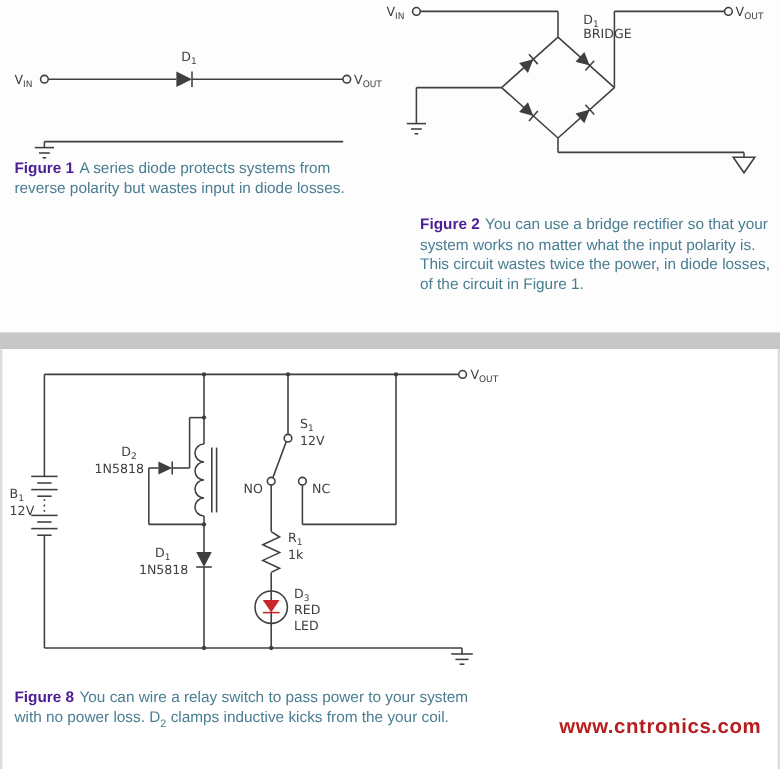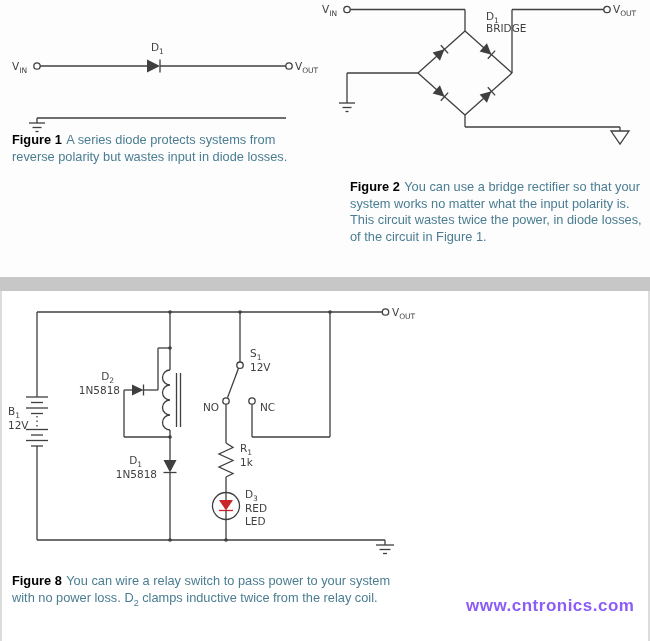--- a/index.html
+++ b/index.html
@@ -8,27 +8,27 @@
   .page { position:relative; width:650px; height:641px; background:#ffffff; overflow:hidden; }
   .top-panel { position:absolute; left:0; top:0; width:650px; height:277px; background:#fdfdfd; }
   .divider { position:absolute; left:0; top:277px; width:650px; height:14px; background:#c7c7c7; }
   .bottom-panel { position:absolute; left:0; top:291px; width:650px; height:350px; background:#ffffff;
                   border-left:2px solid #dcdcdc; border-right:2px solid #dcdcdc; }
   svg { position:absolute; overflow:visible; }
   #fig1-svg { left:0; top:0; }
   #fig2-svg { left:318px; top:0; }
   #fig3-svg { left:0; top:298px; }
   .caption { position:absolute; font-size:12.8px; line-height:1.3; color:#4a7d92; }
-  .caption .tag { color:#000000; font-weight:bold; padding-right:0.35em; }
+  .caption .tag { color:#4c1d95; font-weight:bold; padding-right:0.35em; }
   .caption sub { font-size:9px; line-height:0; }
   #caption1 { left:12px; top:132px; width:300px; }
   #caption2 { left:350px; top:151px; width:304px;margin-top:28px; }
   #caption3 { left:12px; top:573px; width:404px; }
   .watermark { position:absolute; left:466px; top:596px; font-size:17px; font-weight:bold;
-               color:#8b5cf6; letter-spacing:0.5px; }
+               color:#b91c1c; letter-spacing:0.5px; }
   svg text { font-family:"DejaVu Sans",sans-serif; font-size:10.5px; fill:#3f3f3f; }
   .wire { stroke:#3f3f3f; stroke-width:1.3; fill:none; }
   .fillpart { fill:#3f3f3f; stroke:none; }
 </style>
 </head>
 <body>
 
 <div class="page">
   <div class="top-panel"></div>
   <div class="divider"></div>
@@ -210,16 +210,16 @@
     <text x="250" y="73">12V</text>
     <text x="219" y="113" text-anchor="end">NO</text>
     <text x="260" y="113">NC</text>
     <text x="240" y="154"><tspan>R</tspan><tspan dy="2.5" font-size="7.5">1</tspan></text>
     <text x="240" y="168">1k</text>
     <text x="245" y="200"><tspan>D</tspan><tspan dy="2.5" font-size="7.5">3</tspan></text>
     <text x="245" y="214">RED</text>
     <text x="245" y="227">LED</text>
   </svg>
 
-  <p class="caption" id="caption3"><span class="tag">Figure 8</span><span>You can wire a relay switch to pass power to your system with no power loss. D</span><sub>2</sub><span> clamps inductive twice from the relay coil.</span></p>
+  <p class="caption" id="caption3"><span class="tag">Figure 8</span><span>You can wire a relay switch to pass power to your system with no power loss. D</span><sub>2</sub><span> clamps inductive kicks from the your coil.</span></p>
 
   <div class="watermark">www.cntronics.com</div>
 </div>
 
 </body></html>

